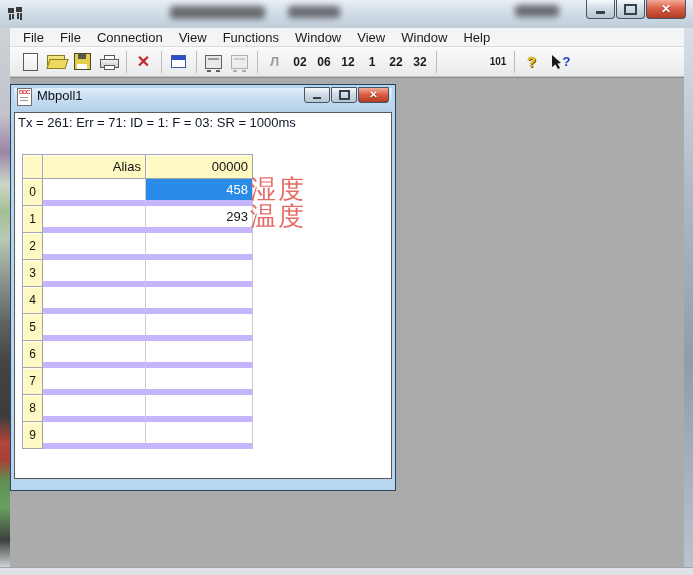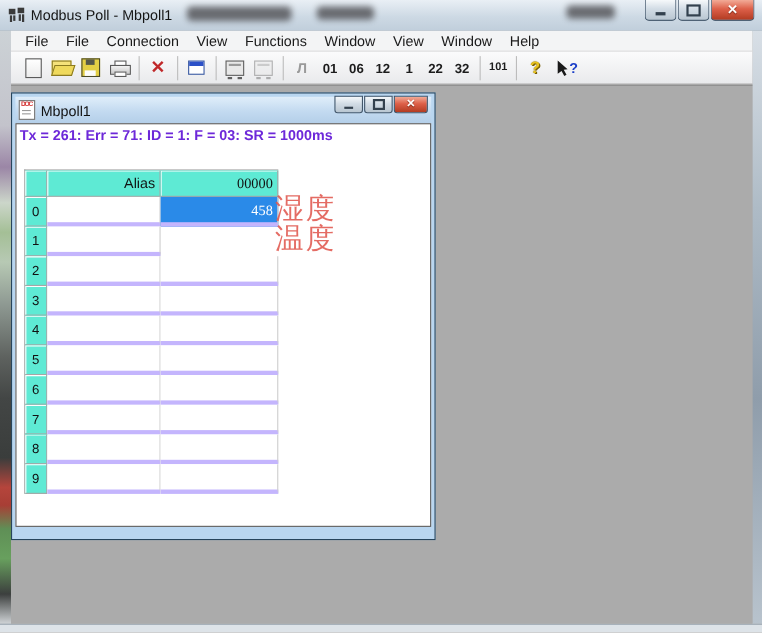--- a/index.html
+++ b/index.html
@@ -35,21 +35,21 @@
     border-bottom:1px solid #dcdcdc;display:flex;align-items:center;padding-left:5px;box-sizing:border-box;}
   .menu-item{font-size:13px;color:#1a1a1a;padding:1px 8px;cursor:default;}
 
   
   .toolbar{position:absolute;left:10px;top:47px;width:674px;height:30px;
     background:linear-gradient(#fbfbfc,#e9eaec);border-bottom:1px solid #c4c4c4;
     display:flex;align-items:center;padding-left:8px;box-sizing:border-box;}
   .tb-btn{width:25px;height:24px;display:flex;align-items:center;justify-content:center;margin-right:1px;}
   .tb-sep{width:1px;height:22px;background:#bcbcbc;margin:0 4px;}
   .tb-num{font-size:12px;font-weight:600;color:#1c1c1c;width:24px;text-align:center;}
-  .tb-101{font-size:10px;font-weight:700;color:#1c1c1c;width:24px;text-align:center;}
+  .tb-101{font-size:10px;font-weight:700;color:#1c1c1c;width:24px;text-align:center;margin-left:45px;}
   .icon-new{width:13px;height:16px;background:linear-gradient(#fff,#ececec);border:1px solid #5a5a5a;}
   .icon-open{position:relative;width:19px;height:13px;}
   .icon-open .back{position:absolute;left:0;top:0;width:16px;height:12px;background:#f5e27a;border:1px solid #8a7a20;}
   .icon-open .front{position:absolute;left:1px;top:4px;width:17px;height:8px;background:#efd95c;border:1px solid #8a7a20;transform:skewX(-18deg);}
   .icon-save{position:relative;width:15px;height:15px;background:#e3cf45;border:1px solid #4a4a2a;}
   .icon-save .shutter{position:absolute;left:3px;top:0;width:8px;height:5px;background:#55584a;}
   .icon-save .label{position:absolute;left:2px;bottom:0;width:10px;height:5px;background:#fcfcfc;}
   .icon-print{position:relative;width:18px;height:14px;}
   .icon-print .body{position:absolute;left:0;top:4px;width:17px;height:7px;background:linear-gradient(#f2f2f2,#c9c9c9);border:1px solid #5a5a5a;}
   .icon-print .paper{position:absolute;left:4px;top:0;width:9px;height:5px;background:#fff;border:1px solid #5a5a5a;}
@@ -66,51 +66,51 @@
   .glyph-about{font-size:15px;font-weight:bold;color:#e8c21e;text-shadow:0 0 1px #7a6000,1px 1px 0 #7a6000;}
   .icon-ctxhelp{display:flex;align-items:center;}
   .icon-ctxhelp .q{color:#1a3ec8;font-weight:bold;font-size:13px;margin-left:1px;}
 
   
   .mdi{position:absolute;left:10px;top:77px;width:674px;height:490px;background:#ababab;border-top:1px solid #8a8a8a;box-sizing:border-box;}
 
   
   .childwin{position:absolute;left:10px;top:84px;width:378px;height:399px;
     border:1px solid #27455d;background:#b9d6f0;padding:3px;box-sizing:content-box;}
-  .child-titlebar{position:relative;height:24px;background:linear-gradient(#e0eefa,#c3daf0 55%,#b4cfe9);display:flex;align-items:center;}
+  .child-titlebar{position:relative;height:24px;background:linear-gradient(#e0eefa,#c3daf0 55%,#b4cfe9);display:flex;}
   .doc-icon{position:relative;width:13px;height:16px;background:#fff;border:1px solid #707070;margin:0 5px 0 3px;}
   .doc-icon .red{position:absolute;left:1px;top:0;font-size:6px;font-weight:bold;color:#d23030;letter-spacing:-1px;line-height:6px;}
   .doc-icon .l1{position:absolute;left:2px;top:8px;width:8px;height:1px;background:#9a9a9a;}
   .doc-icon .l2{position:absolute;left:2px;top:11px;width:8px;height:1px;background:#9a9a9a;}
   .child-title{font-size:13px;color:#111;}
   .child-btns{position:absolute;top:-1px;right:3px;display:flex;}
   .child-btn{height:16px;border:1px solid #42566a;border-radius:0 0 3px 3px;box-sizing:border-box;
     display:flex;align-items:center;justify-content:center;margin-left:1px;
     background:linear-gradient(#f6f9fb,#d2dce5 45%,#b9c6d1);}
   .child-btn.close{background:linear-gradient(#f2ab97,#dd6049 45%,#b23b22);}
   .glyph-min-s{width:8px;height:2px;background:#33414e;margin-top:5px;}
   .glyph-max-s{width:7px;height:6px;border:2px solid #33414e;}
   .glyph-x-s{color:#fff;font-size:10px;font-weight:bold;text-shadow:0 1px 1px #7a2412;line-height:1;}
 
   .child-client{position:relative;margin-top:0;height:367px;background:#fff;
     border:1px solid #5a5a5a;box-sizing:border-box;overflow:hidden;}
-  .status-line{position:absolute;left:3px;top:2px;font-size:13px;font-weight:bold;color:#6d28d9;white-space:nowrap;}
+  .status-line{position:absolute;left:3px;top:2px;font-size:13px;font-weight:normal;color:#0f172a;white-space:nowrap;}
 
   
   .grid{position:absolute;left:7px;top:41px;border-top:1px solid #a6a6a6;border-left:1px solid #a6a6a6;}
   .grow{display:flex;}
   .cell{box-sizing:border-box;font-size:13px;color:#111;display:flex;align-items:center;}
-  .hdr{background:#5eead4;border-right:1px solid #a6a6a6;border-bottom:1px solid #a6a6a6;
+  .hdr{background:#fef9c3;border-right:1px solid #a6a6a6;border-bottom:1px solid #a6a6a6;
     box-shadow:inset 1px 1px 0 #fdfdfd;}
   .c0{width:20px;justify-content:center;}
   .c1{width:103px;justify-content:flex-end;padding-right:4px;}
-  .c2{width:107px;justify-content:flex-end;padding-right:4px;font-family:Liberation Serif, serif;}
+  .c2{width:107px;justify-content:flex-end;padding-right:4px;}
   .hrow .cell{height:24px;}
   .drow .cell{height:27px;}
-  .data{background:#fff;border-right:1px solid #cdcdcd;border-bottom:4px solid #c4b5fd;}
+  .data{background:#fff;border-right:1px solid #cdcdcd;border-bottom:6px solid #c4b5fd;}
   .data.sel{background:#2a8ae8;color:#fff;}
   .rownum{font-size:12px;}
 
   
   .annotation{position:absolute;font-size:26px;line-height:27px;color:rgba(224,88,78,.88);
     letter-spacing:2px;white-space:nowrap;font-weight:500;}
 </style>
 </head>
 <body>
 
@@ -121,21 +121,20 @@
     <div class="blur-blob" style="left:288px;top:6px;width:52px;height:12px;"></div>
     <div class="blur-blob" style="left:515px;top:5px;width:44px;height:12px;"></div>
     <svg class="app-icon" viewBox="0 0 16 16">
       <rect x="1" y="2" width="6" height="5" fill="#3a3a3a"></rect>
       <rect x="9" y="1" width="6" height="5" fill="#3a3a3a"></rect>
       <rect x="2" y="8" width="2" height="6" fill="#3a3a3a"></rect>
       <rect x="5" y="8" width="2" height="5" fill="#3a3a3a"></rect>
       <rect x="10" y="7" width="2" height="6" fill="#3a3a3a"></rect>
       <rect x="13" y="7" width="2" height="7" fill="#3a3a3a"></rect>
     </svg>
-    <span class="app-title">Modbus Poll - Mbpoll1</span>
     <div class="win-btns">
       <div class="win-btn" style="width:29px;">
           <div class="glyph-min"></div>
         </div>
       <div class="win-btn" style="width:29px;">
           <div class="glyph-max"></div>
         </div>
       <div class="win-btn close" style="width:40px;">
           <span class="glyph-x">✕</span>
         </div>
@@ -203,21 +202,21 @@
       <div class="icon-device disabled">
           <div class="slot"></div>
           <div class="foot"></div>
           <div class="foot2"></div>
         </div>
     </div>
     <div class="tb-sep"></div>
     <div class="tb-btn">
         <span class="glyph-pulse">Л</span>
       </div>
-    <span class="tb-num">01</span>
+    <span class="tb-num">02</span>
     <span class="tb-num">06</span>
     <span class="tb-num">12</span>
     <span class="tb-num">1</span>
     <span class="tb-num">22</span>
     <span class="tb-num">32</span>
     <div class="tb-sep"></div>
     <span class="tb-101">101</span>
     <div class="tb-sep"></div>
     <div class="tb-btn">
         <span class="glyph-about">?</span>
@@ -264,20 +263,21 @@
           <div class="cell hdr c2">00000</div>
         </div>
         <div class="grow drow">
           <div class="cell hdr c0 rownum">0</div>
           <div class="cell data c1"></div>
           <div class="cell data c2 sel">458</div>
         </div>
         <div class="grow drow">
           <div class="cell hdr c0 rownum">1</div>
           <div class="cell data c1"></div>
+          <div class="cell data c2">293</div>
         </div>
         <div class="grow drow">
           <div class="cell hdr c0 rownum">2</div>
           <div class="cell data c1"></div>
           <div class="cell data c2"></div>
         </div>
         <div class="grow drow">
           <div class="cell hdr c0 rownum">3</div>
           <div class="cell data c1"></div>
           <div class="cell data c2"></div>

